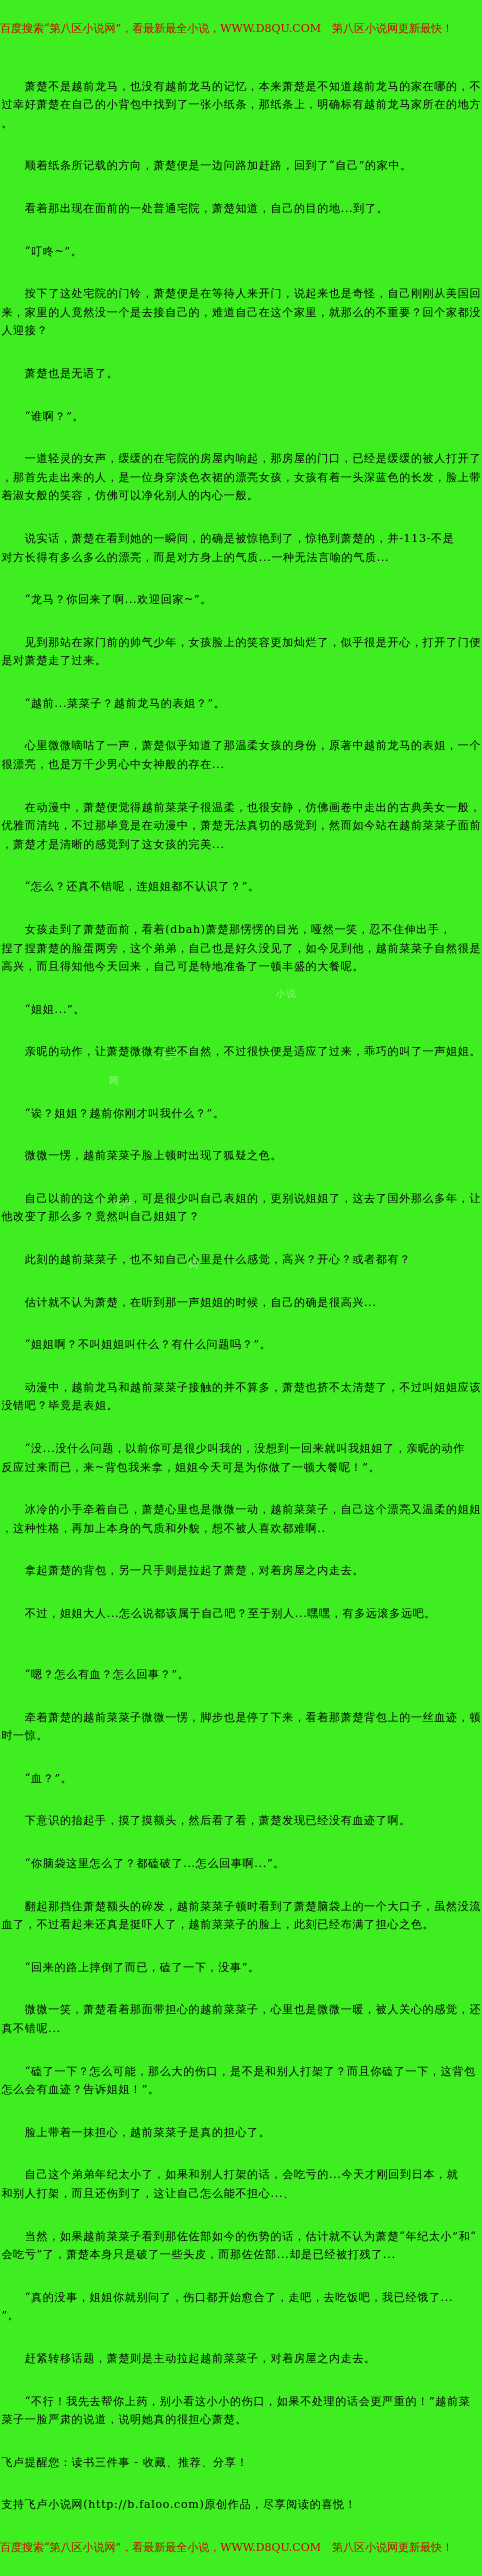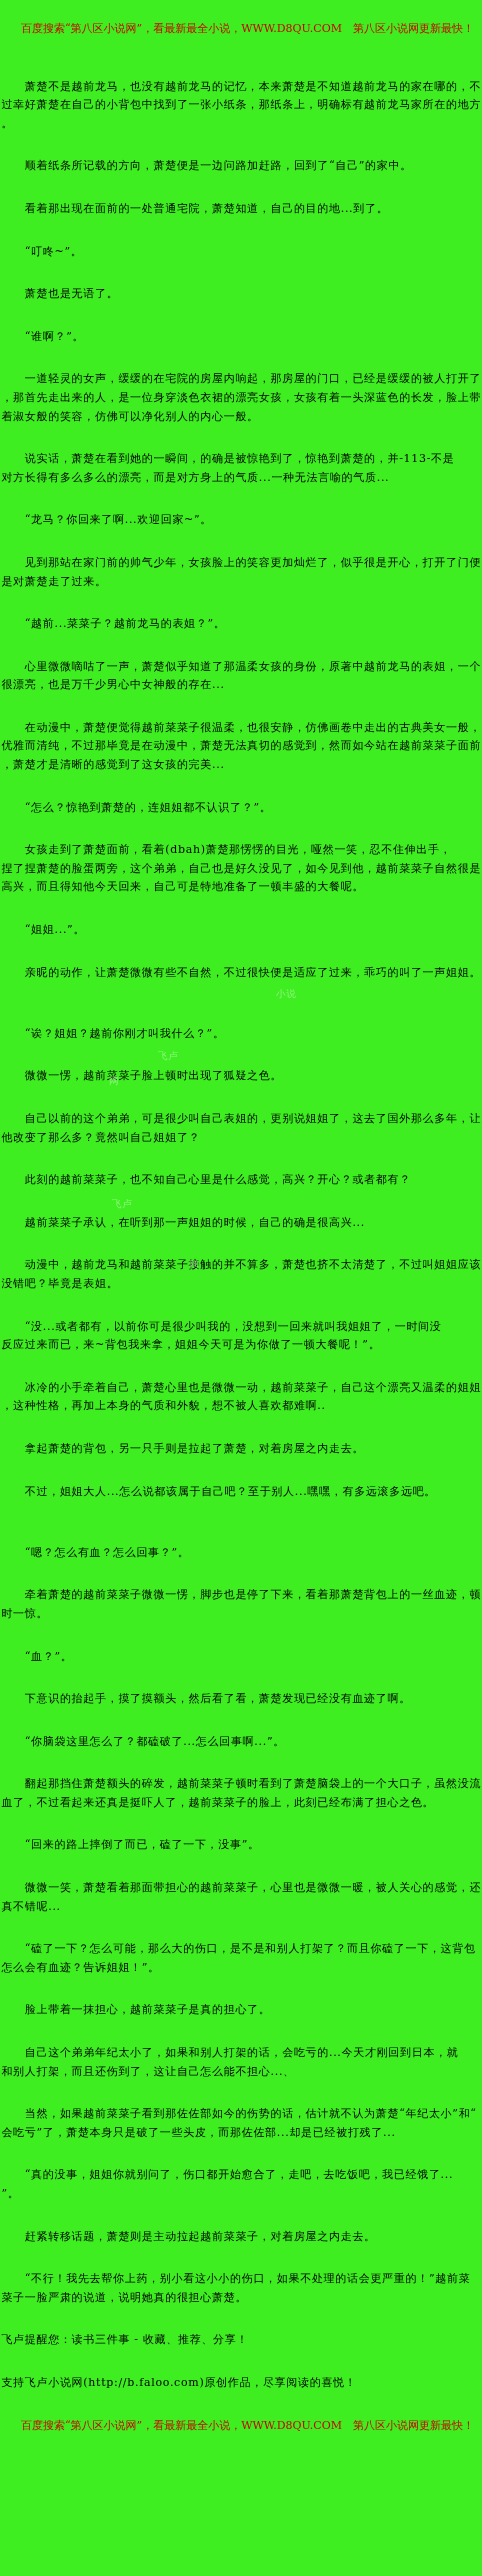--- a/index.html
+++ b/index.html
@@ -1,57 +1,59 @@
 <!DOCTYPE html>
 <html style="font-size:11px"><head>
 <meta charset="utf-8">
 <style>
   html,body{margin:0;padding:0;}
   body{width:482px;min-height:2576px;background:#3eee20;overflow:hidden;}
   .page{padding-top:20px;font-family:"DejaVu Serif",serif;font-size:11px;line-height:18.6px;letter-spacing:0.7px;color:#000;position:relative;}
   p{margin:0 0 24px 1.4px;text-indent:23.4px;word-break:break-all;line-break:anywhere;white-space:pre-wrap;}
-  p.red{color:#cc0000;margin-left:21px;text-indent:0;margin-bottom:39px;letter-spacing:0;}
+  p.red{color:#cc0000;margin-left:0;text-indent:0;margin-bottom:39px;letter-spacing:0;}
   p.red.bottom{margin-bottom:0;}
   p.footer{text-indent:0;}
   div.spacer{height:18.6px;margin:0 0 0 1.4px;}
   .wm{position:absolute;color:rgba(255,255,255,0.42);font-size:9.6px;letter-spacing:0.7px;pointer-events:none;text-align:right;}
 </style>
 </head>
 <body>
 
 <div class="page">
   <p class="red top">百度搜索“第八区小说网”，看最新最全小说，WWW.D8QU.COM　第八区小说网更新最快！</p>
   <div id="novel-text">
       <p class="para">萧楚不是越前龙马，也没有越前龙马的记忆，本来萧楚是不知道越前龙马的家在哪的，不过幸好萧楚在自己的小背包中找到了一张小纸条，那纸条上，明确标有越前龙马家所在的地方。</p>
       <p class="para">顺着纸条所记载的方向，萧楚便是一边问路加赶路，回到了“自己”的家中。</p>
       <p class="para">看着那出现在面前的一处普通宅院，萧楚知道，自己的目的地...到了。</p>
       <p class="para">“叮咚~”。</p>
+      <p class="para">按下了这处宅院的门铃，萧楚便是在等待人来开门，说起来也是奇怪，自己刚刚从美国回来，家里的人竟然没一个是去接自己的，难道自己在这个家里，就那么的不重要？回个家都没人迎接？</p>
       <p class="para">萧楚也是无语了。</p>
       <p class="para">“谁啊？”。</p>
       <p class="para">一道轻灵的女声，缓缓的在宅院的房屋内响起，那房屋的门口，已经是缓缓的被人打开了，那首先走出来的人，是一位身穿淡色衣裙的漂亮女孩，女孩有着一头深蓝色的长发，脸上带着淑女般的笑容，仿佛可以净化别人的内心一般。</p>
       <p class="para">说实话，萧楚在看到她的一瞬间，的确是被惊艳到了，惊艳到萧楚的，并-113-不是
 对方长得有多么多么的漂亮，而是对方身上的气质...一种无法言喻的气质...</p>
       <p class="para">“龙马？你回来了啊...欢迎回家~”。</p>
       <p class="para">见到那站在家门前的帅气少年，女孩脸上的笑容更加灿烂了，似乎很是开心，打开了门便是对萧楚走了过来。</p>
       <p class="para">“越前...菜菜子？越前龙马的表姐？”。</p>
       <p class="para">心里微微嘀咕了一声，萧楚似乎知道了那温柔女孩的身份，原著中越前龙马的表姐，一个很漂亮，也是万千少男心中女神般的存在...</p>
       <p class="para">在动漫中，萧楚便觉得越前菜菜子很温柔，也很安静，仿佛画卷中走出的古典美女一般，优雅而清纯，不过那毕竟是在动漫中，萧楚无法真切的感觉到，然而如今站在越前菜菜子面前，萧楚才是清晰的感觉到了这女孩的完美...</p>
-      <p class="para">“怎么？惊艳到萧楚的，连姐姐都不认识了？”。</p>
+      <p class="para">“怎么？还真不错呢，连姐姐都不认识了？”。</p>
       <p class="para">女孩走到了萧楚面前，看着(dbah)萧楚那愣愣的目光，哑然一笑，忍不住伸出手，
 捏了捏萧楚的脸蛋两旁，这个弟弟，自己也是好久没见了，如今见到他，越前菜菜子自然很是高兴，而且得知他今天回来，自己可是特地准备了一顿丰盛的大餐呢。</p>
       <p class="para">“姐姐...”。</p>
       <p class="para">亲昵的动作，让萧楚微微有些不自然，不过很快便是适应了过来，乖巧的叫了一声姐姐。</p>
       <div class="spacer"></div>
       <p class="para">“诶？姐姐？越前你刚才叫我什么？”。</p>
       <p class="para">微微一愣，越前菜菜子脸上顿时出现了狐疑之色。</p>
       <p class="para">自己以前的这个弟弟，可是很少叫自己表姐的，更别说姐姐了，这去了国外那么多年，让他改变了那么多？竟然叫自己姐姐了？</p>
       <p class="para">此刻的越前菜菜子，也不知自己心里是什么感觉，高兴？开心？或者都有？</p>
-      <p class="para">越前菜菜子承认，在听到那一声姐姐的时候，自己的确是很高兴...</p>
+      <p class="para">估计就不认为萧楚，在听到那一声姐姐的时候，自己的确是很高兴...</p>
+      <p class="para">“姐姐啊？不叫姐姐叫什么？有什么问题吗？”。</p>
       <p class="para">动漫中，越前龙马和越前菜菜子接触的并不算多，萧楚也挤不太清楚了，不过叫姐姐应该没错吧？毕竟是表姐。</p>
-      <p class="para">“没...或者都有，以前你可是很少叫我的，没想到一回来就叫我姐姐了，一时间没
+      <p class="para">“没...没什么问题，以前你可是很少叫我的，没想到一回来就叫我姐姐了，亲昵的动作
 反应过来而已，来~背包我来拿，姐姐今天可是为你做了一顿大餐呢！”。</p>
       <p class="para">冰冷的小手牵着自己，萧楚心里也是微微一动，越前菜菜子，自己这个漂亮又温柔的姐姐，这种性格，再加上本身的气质和外貌，想不被人喜欢都难啊..</p>
       <p class="para">拿起萧楚的背包，另一只手则是拉起了萧楚，对着房屋之内走去。</p>
       <p class="para">不过，姐姐大人...怎么说都该属于自己吧？至于别人...嘿嘿，有多远滚多远吧。</p>
       <div class="spacer"></div>
       <p class="para">“嗯？怎么有血？怎么回事？”。</p>
       <p class="para">牵着萧楚的越前菜菜子微微一愣，脚步也是停了下来，看着那萧楚背包上的一丝血迹，顿时一惊。</p>
       <p class="para">“血？”。</p>
       <p class="para">下意识的抬起手，摸了摸额头，然后看了看，萧楚发现已经没有血迹了啊。</p>
       <p class="para">“你脑袋这里怎么了？都磕破了...怎么回事啊...”。</p>

